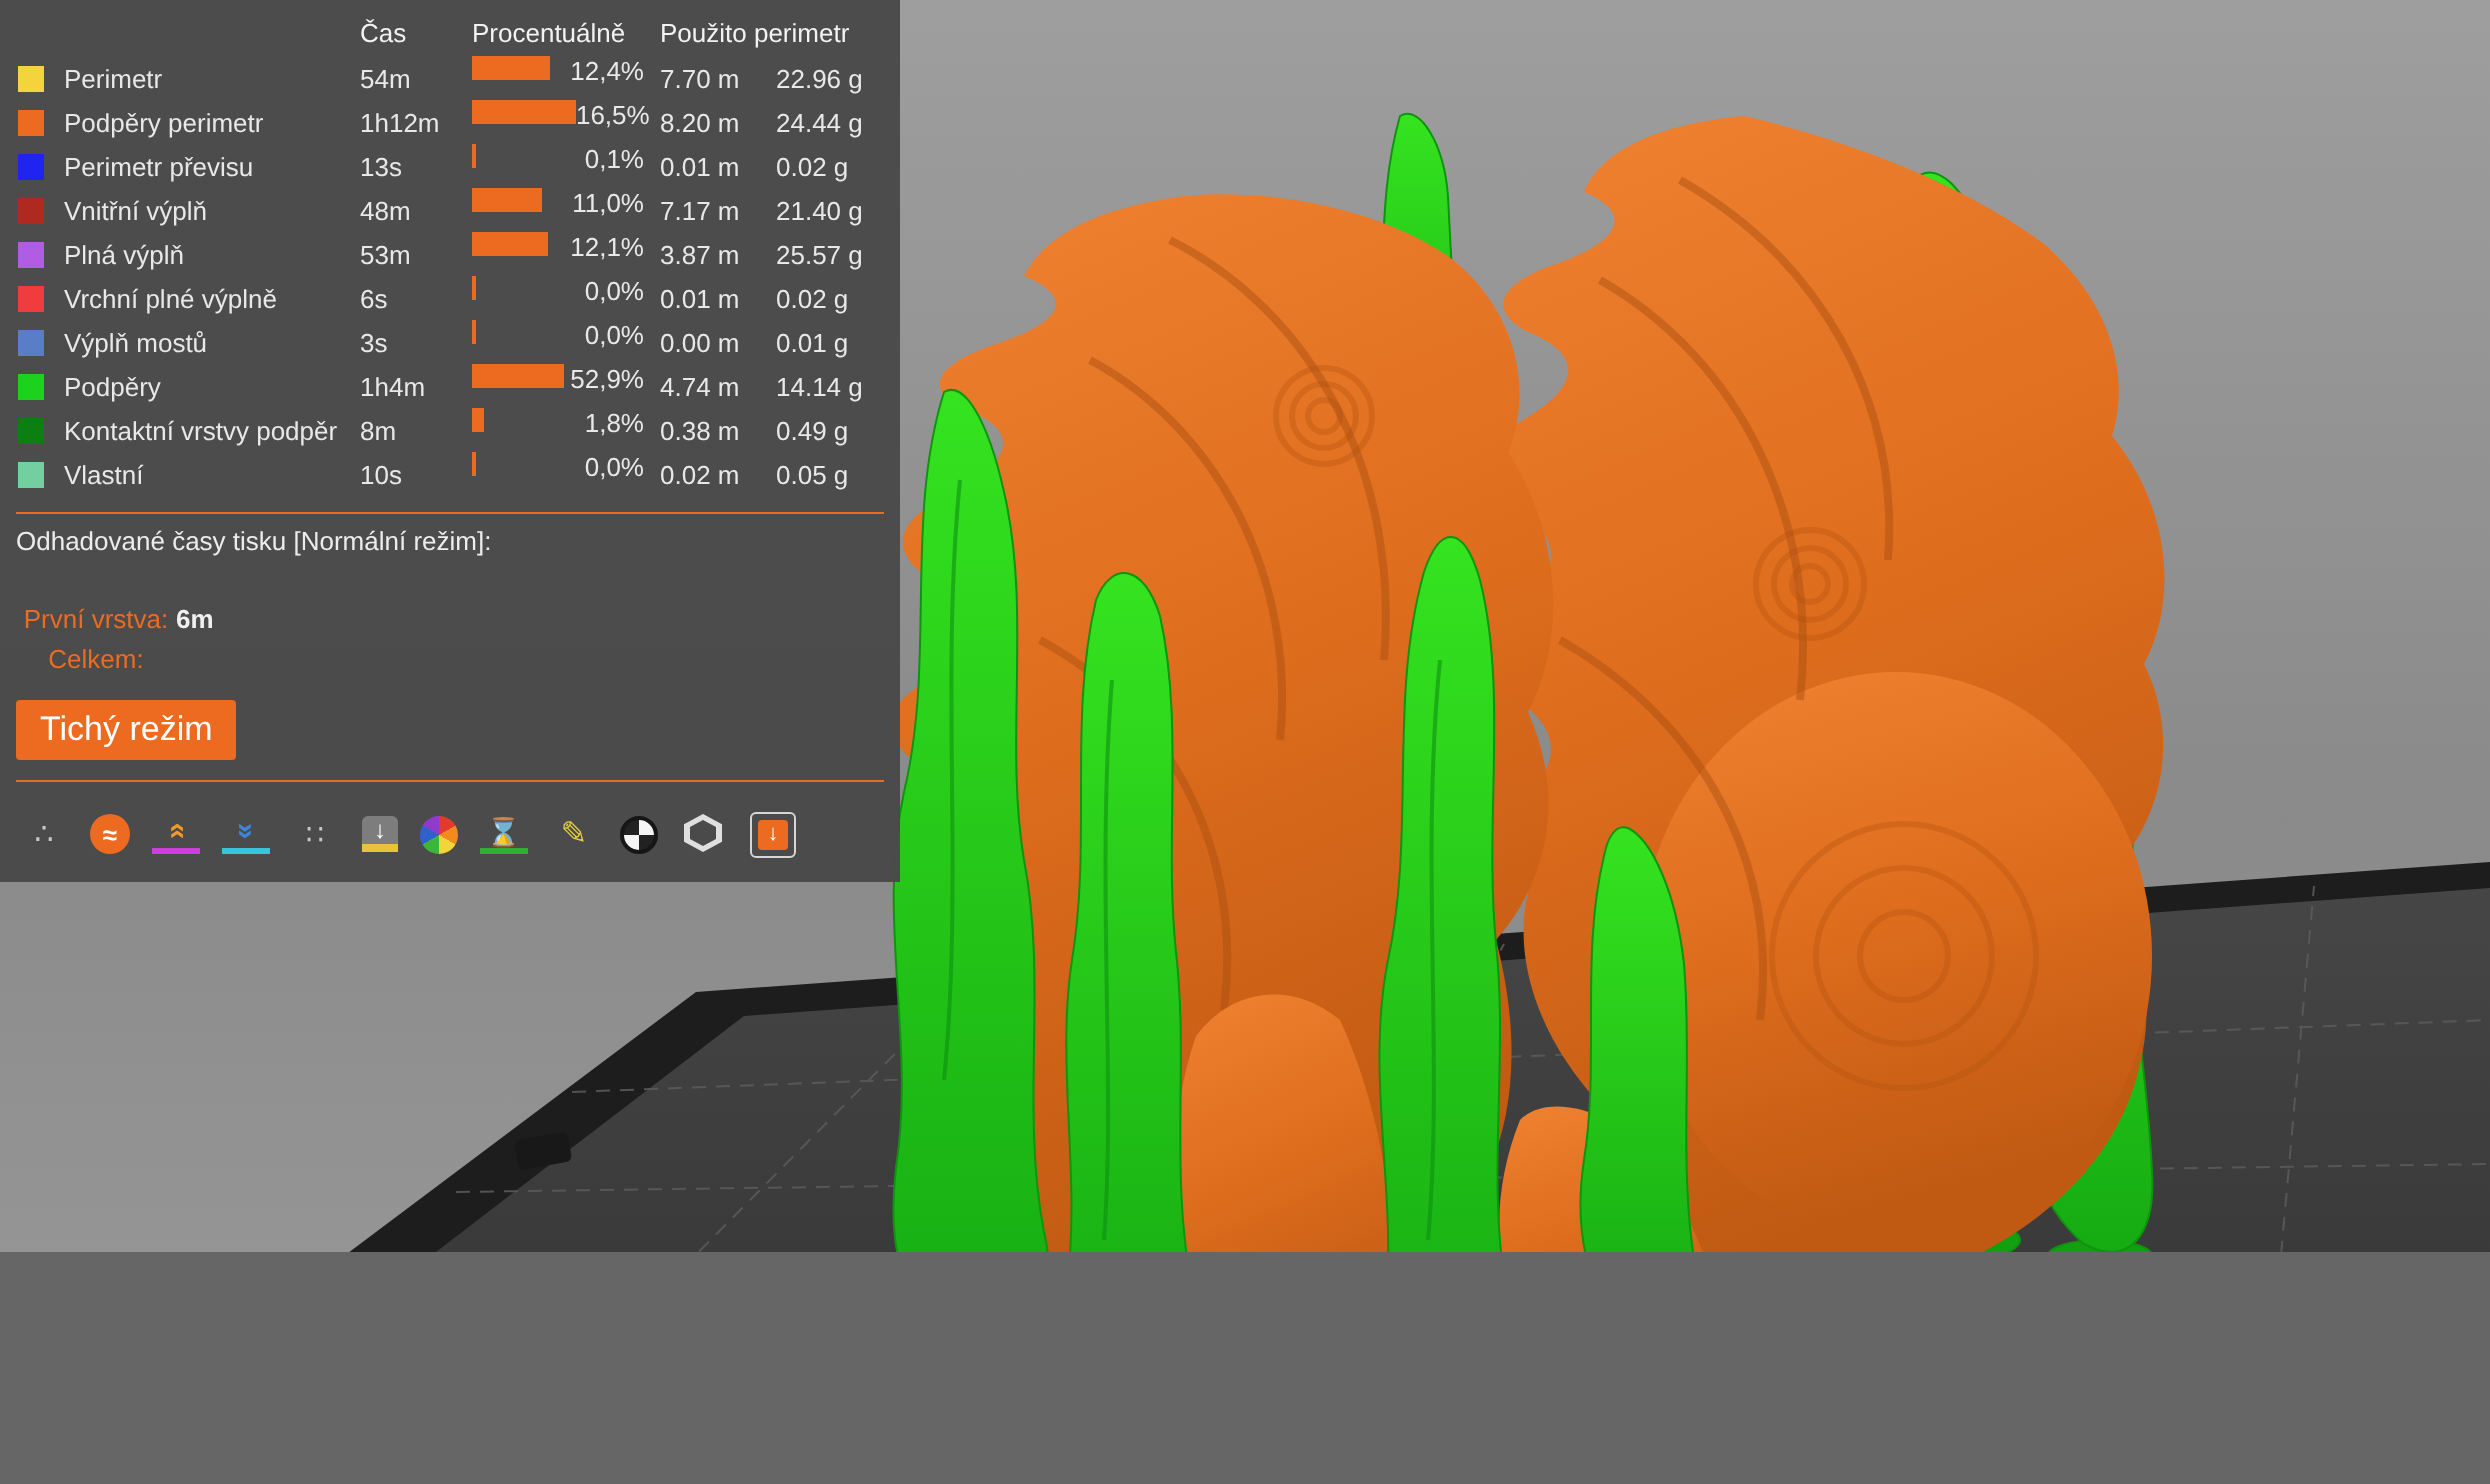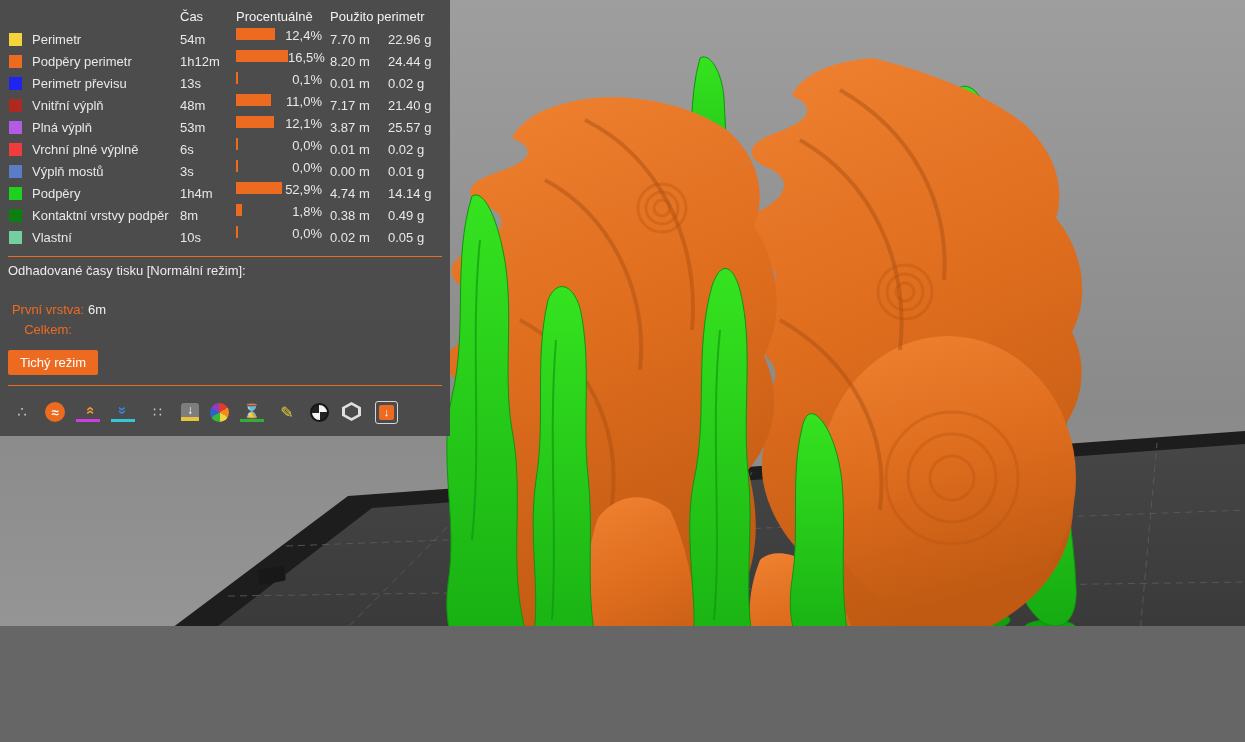--- a/index.html
+++ b/index.html
@@ -20,23 +20,23 @@
   .lbl{white-space:nowrap;}
   .time{white-space:nowrap;}
   .barpct{display:flex;height:100%;}
   .bar{height:12px;flex:0 0 auto;}
   .pct{margin-left:auto;padding-right:8px;}
   .meters,.grams{white-space:nowrap;}
   .divider{border-top:1px solid #ED6B21;margin:8px 0 6px 0;}
   .est-title{margin:2px 0 24px 0;color:#ececec;}
   .est-row{display:grid;grid-template-columns:80px auto;margin:5px 0;}
   .est-label{color:#ED6B21;white-space:nowrap;text-align:center;}
-  .est-value{color:#f0f0f0;}
+  .est-value{color:#f0f0f0;font-weight:bold;}
   .mode-btn{background:#ED6B21;color:#fff;border:none;border-radius:2px;
-            font-family:"Liberation Sans",sans-serif;font-size:13px;
+            font-family:"Liberation Sans",sans-serif;font-size:17px;
             padding:5px 12px;margin:8px 0 2px 0;cursor:pointer;display:inline-block;}
 
   
   .icons{display:flex;gap:11px;align-items:center;padding:8px 0 2px 2px;}
   .ticon{width:24px;height:24px;display:flex;align-items:center;justify-content:center;
          cursor:pointer;position:relative;box-sizing:border-box;}
   .i-travels .g{color:#c6c6c6;font-size:15px;}
   .i-wipe{background:#ED6B21;border-radius:50%;width:20px;height:20px;}
   .i-wipe .g{color:#fff;font-size:13px;font-weight:bold;}
   .i-retract{border-bottom:3px solid #cf3ce0;height:20px;}

